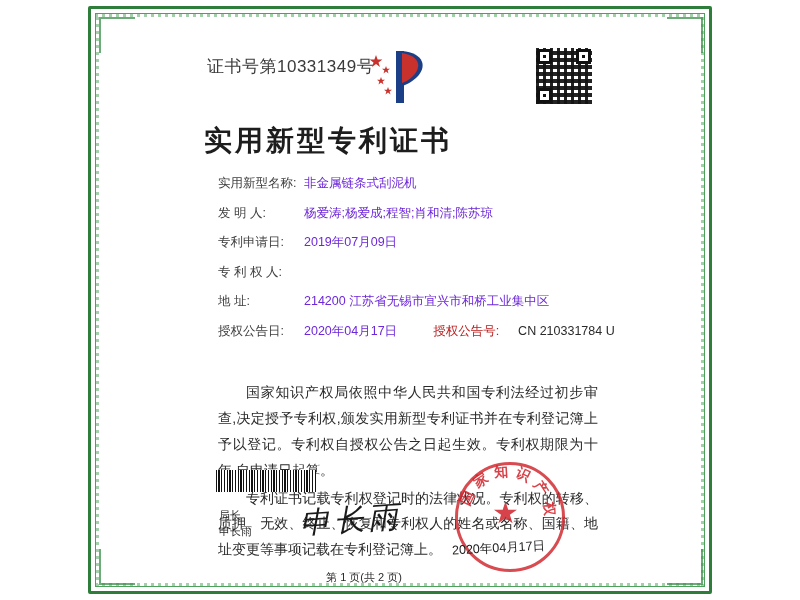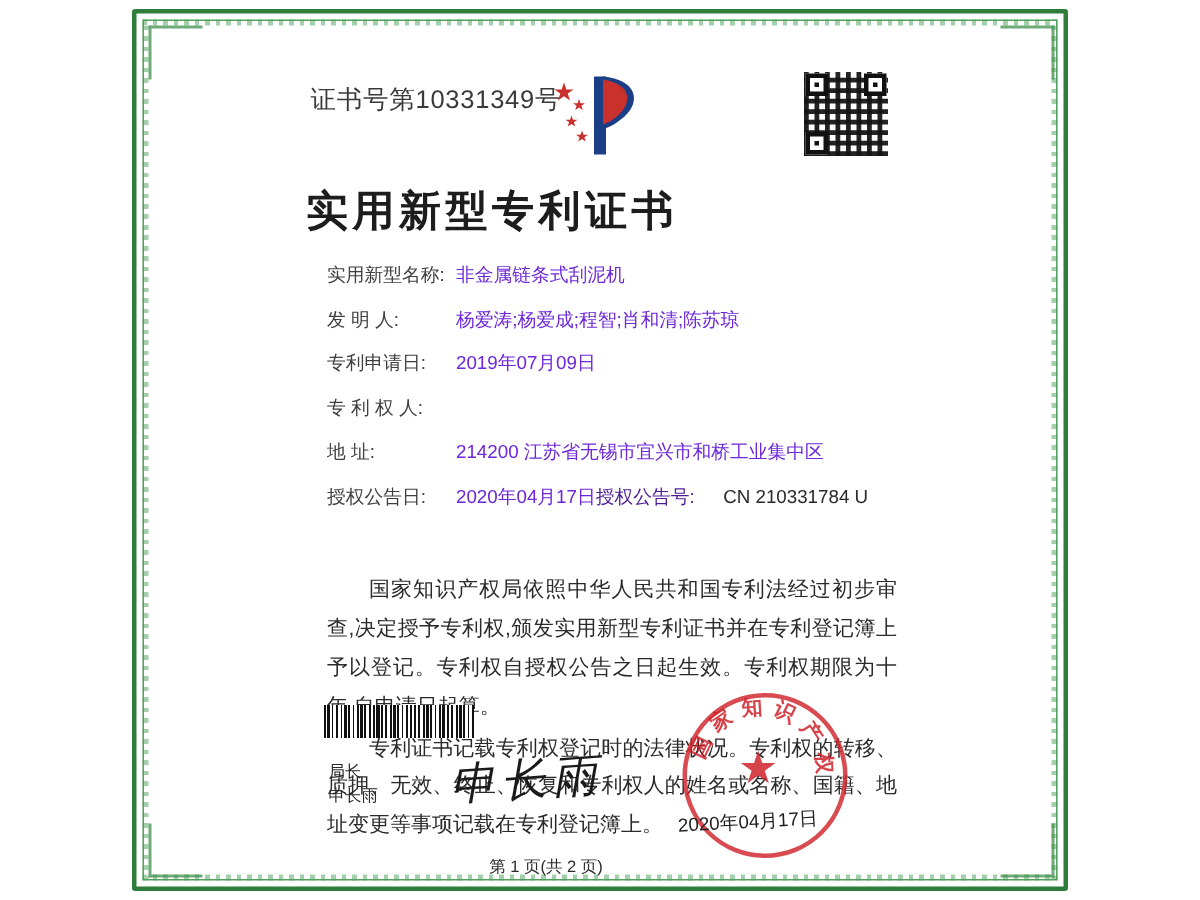--- a/index.html
+++ b/index.html
@@ -139,21 +139,22 @@
   }
   .flabel {
     width: 86px;
     flex: 0 0 86px;
     letter-spacing: 0px;
     color: #404040;
   }
   .fvalue { color: #6d28d9; }
   .frow.dual { }
   .frow.dual .second-label {
-    color: #4c1d95;
+    margin-left: 36px;
+    color: #b91c1c;
   }
   .frow.dual .second-value {
     margin-left: 19px;
   }
 
   
   .paras {
     position: absolute;
     left: 218px;
     top: 380px;

